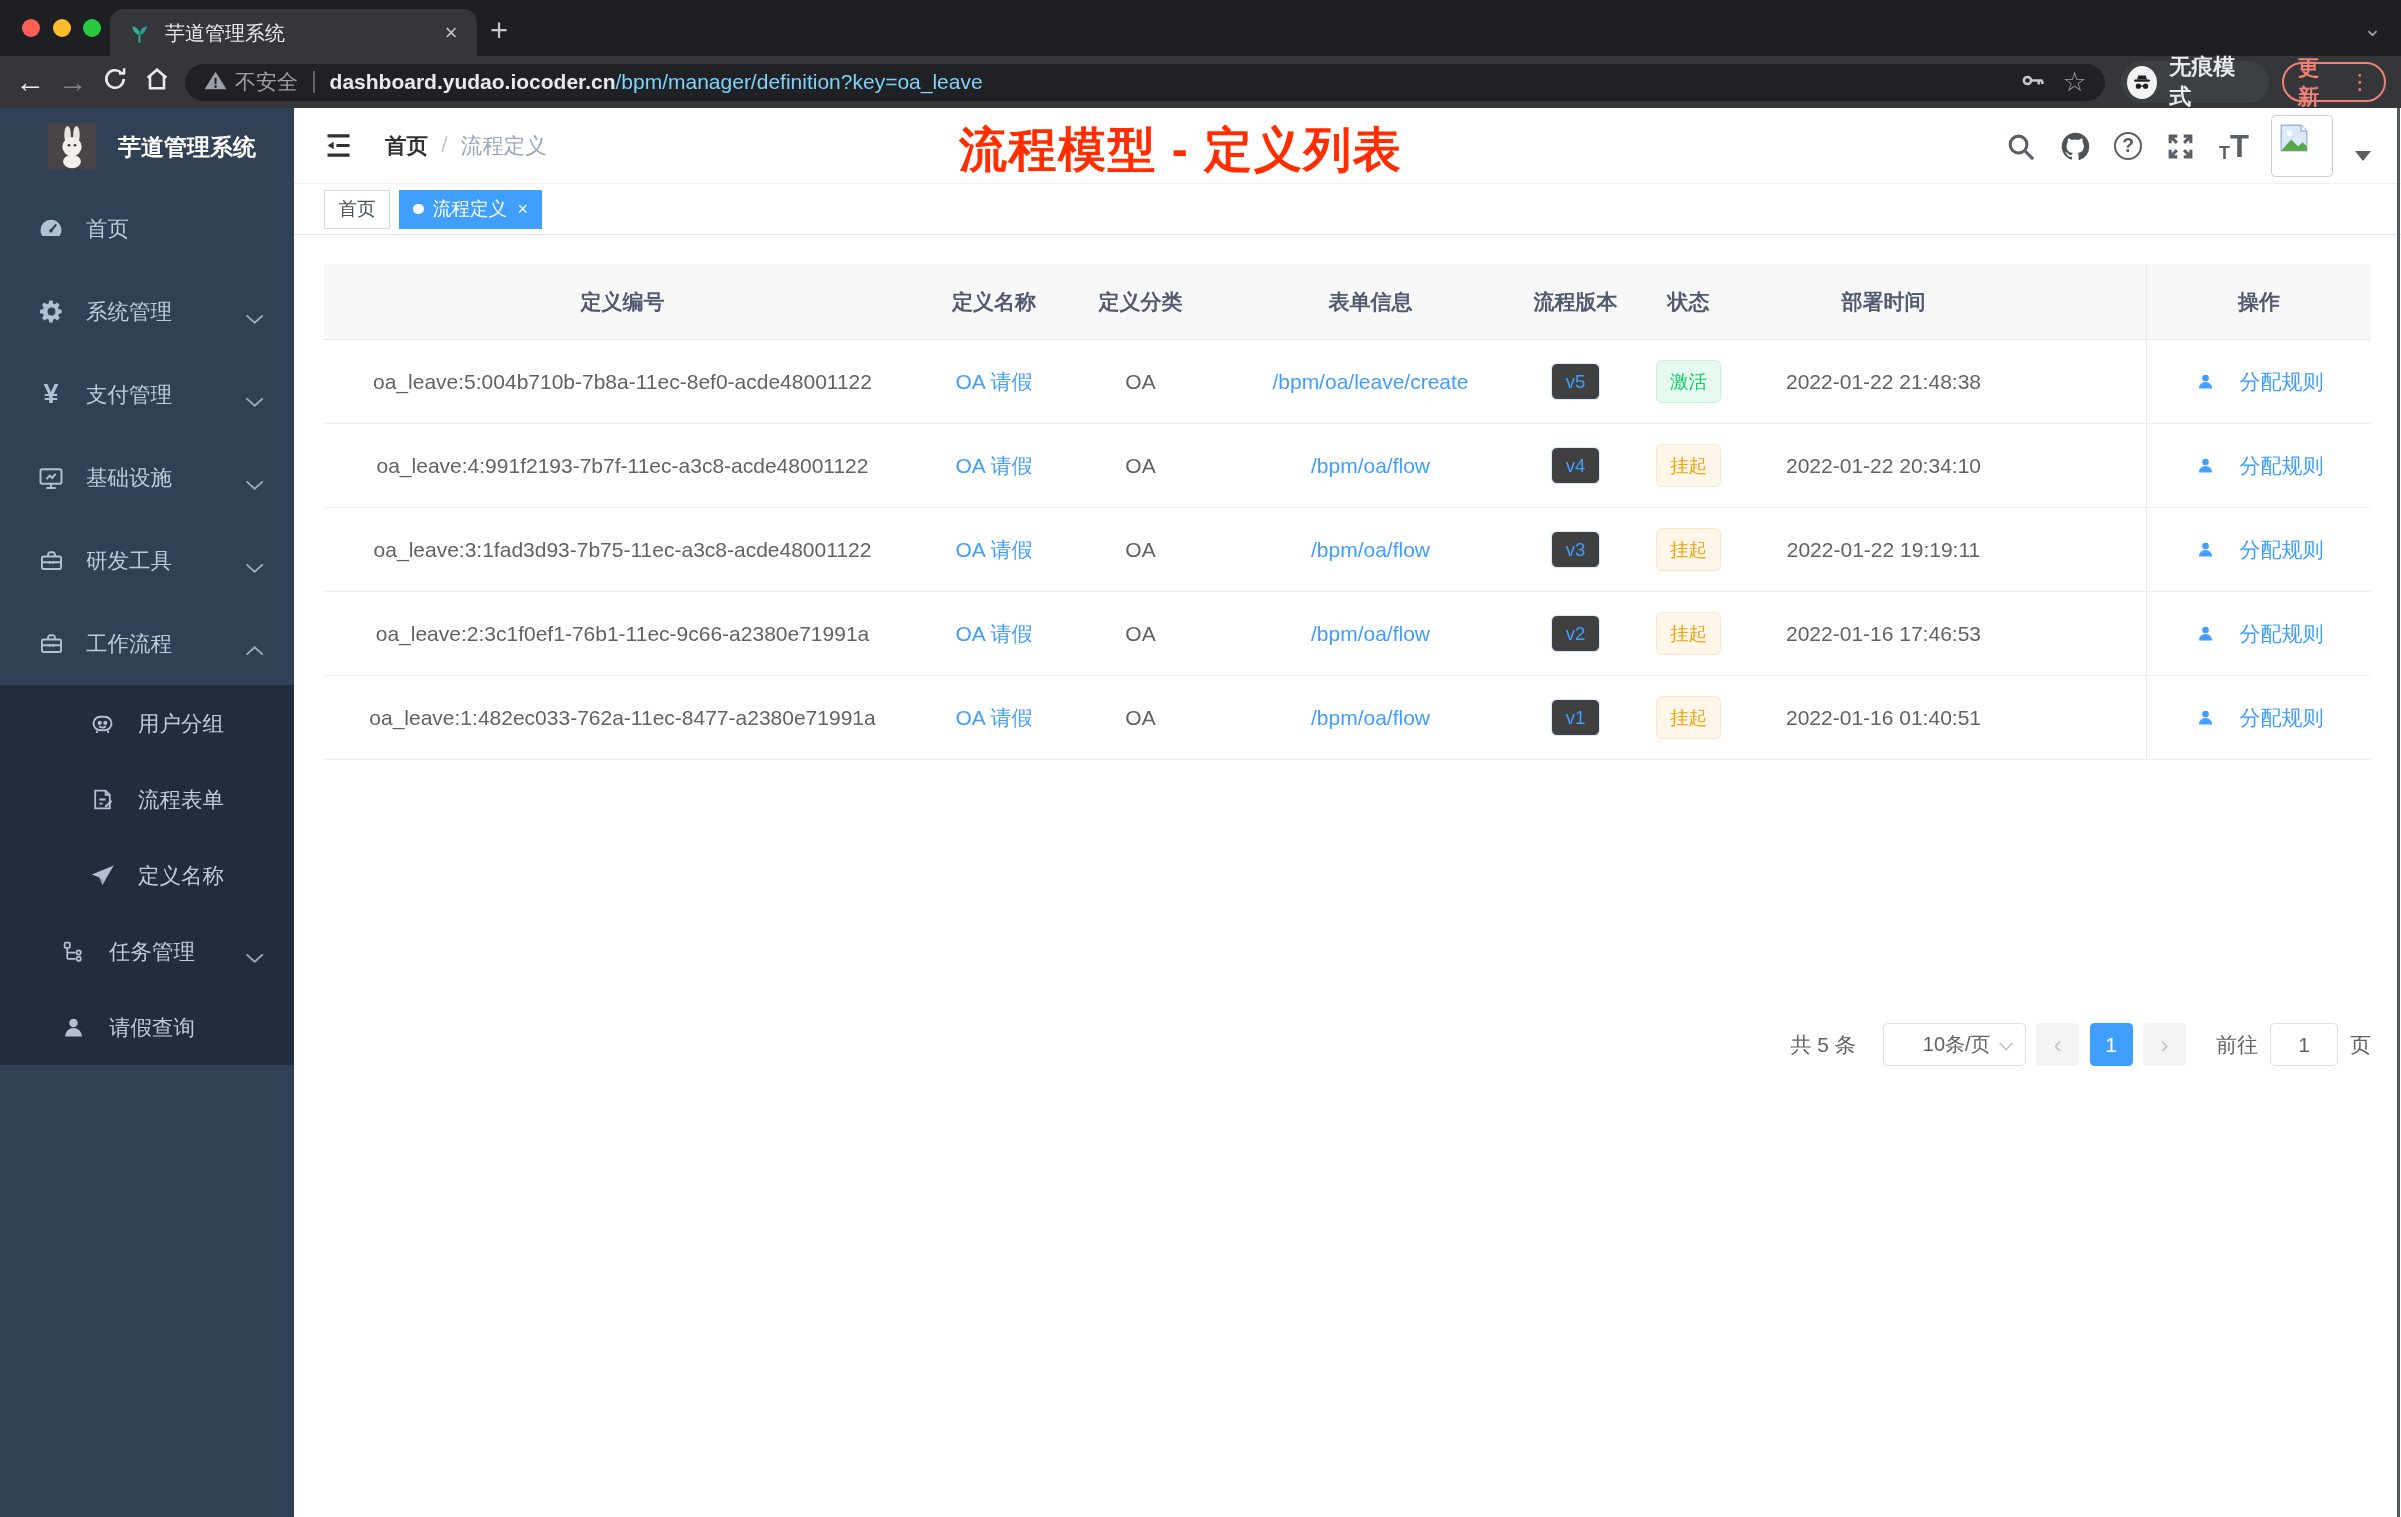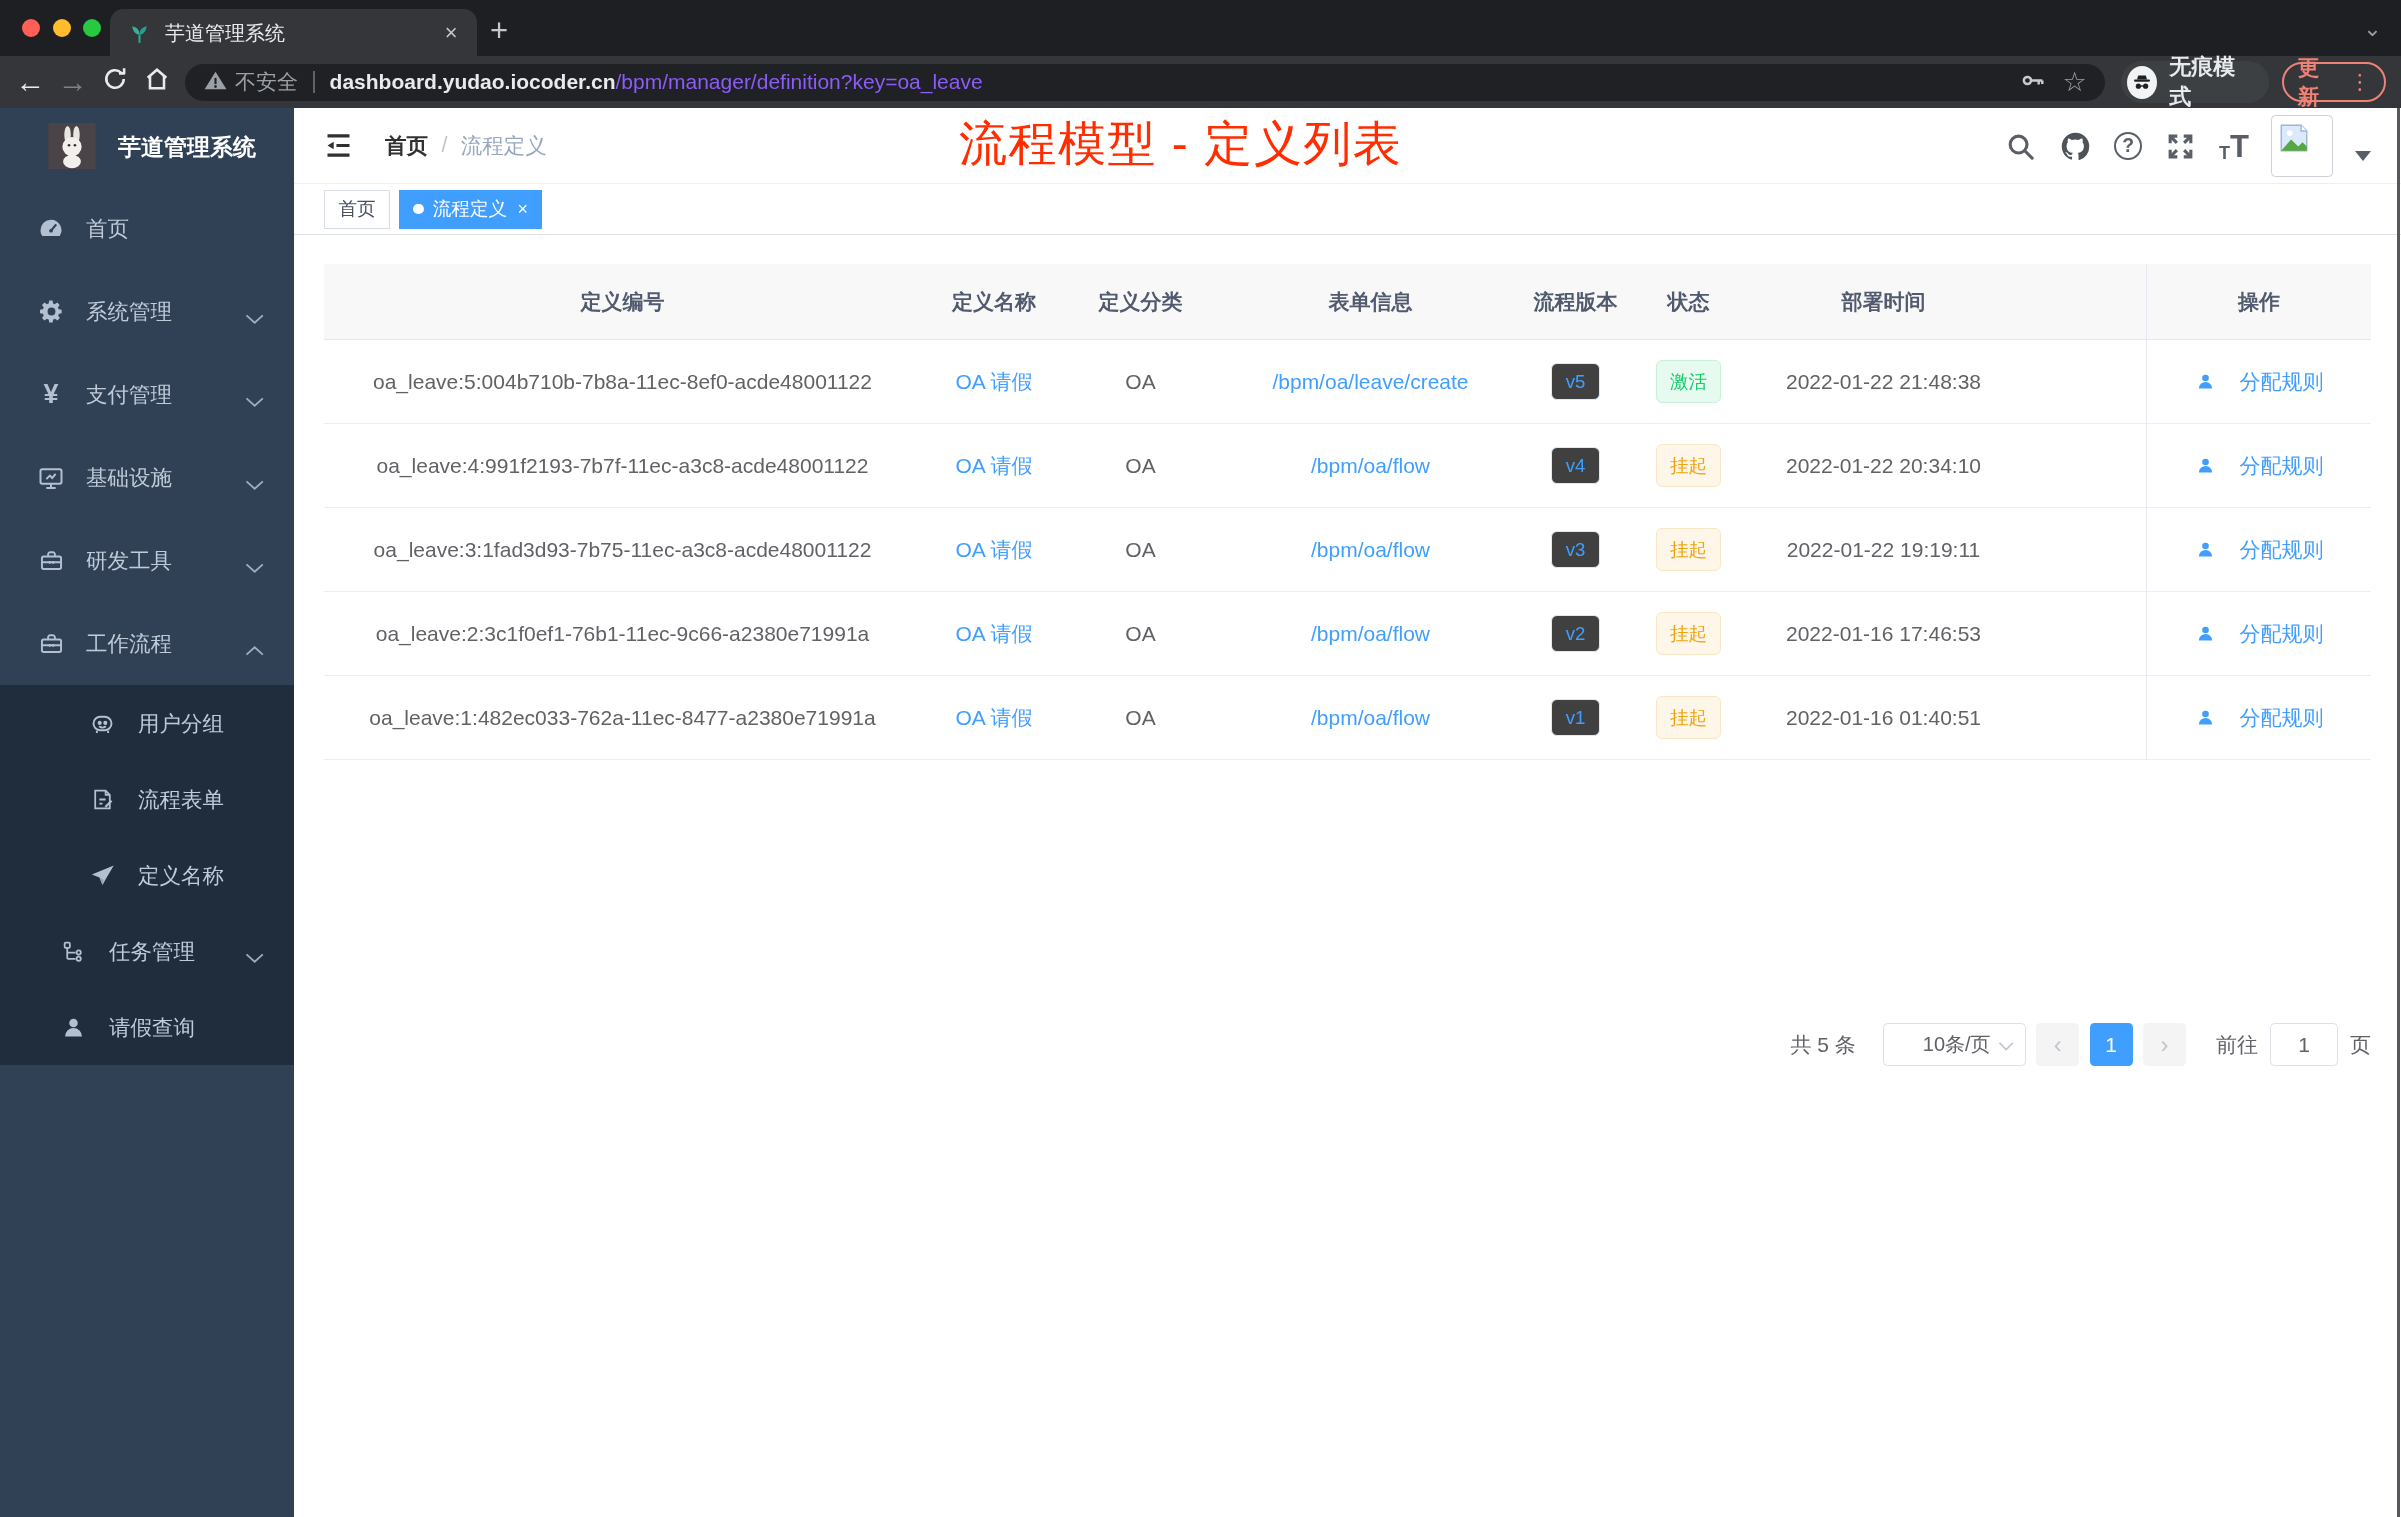--- a/index.html
+++ b/index.html
@@ -19,21 +19,21 @@
   .tab-chevron{position:absolute;right:19.3px;top:16.3px;color:#9aa0a6;font-size:22px;}
   .toolbar{position:absolute;left:0;top:56px;width:100%;height:52px;background:#35363a;
            display:flex;align-items:center;}
   .nav-ic{font-size:30px;color:#e8eaed;width:46px;text-align:center;}
   .nav-ic.dim{color:#7d8288;}
   .urlpill{height:37px;background:#202124;border-radius:18.6px;flex:0 0 auto;width:1920px;
            margin-left:6px;display:flex;align-items:center;padding:0 18px;}
   .sec-label{color:#9aa0a6;font-size:21px;margin-left:7.4px;}
   .url-sep{width:1.5px;height:22px;background:#5f6368;margin:0 15px;}
   .url-text{font-size:21px;color:#e8eaed;font-weight:600;white-space:nowrap;overflow:hidden;flex:1;}
-  .url-path{color:#8b5cf6;font-weight:400;}
+  .url-path{color:#7dd3fc;font-weight:400;}
   .pill-key{margin-left:10.4px;}
   .pill-star{color:#9aa0a6;font-size:27px;margin-left:16.3px;}
   .incog{height:42px;background:#3c4043;border-radius:21px;display:flex;align-items:center;
          padding:0 19.3px 0 6px;margin-left:16.3px;}
   .incog-circle{width:33px;height:33px;border-radius:50%;background:#f1f3f4;display:flex;
                 align-items:center;justify-content:center;}
   .incog-label{color:#e8eaed;font-size:22px;margin-left:12px;font-weight:600;}
   .update{height:40px;border:2.2px solid #ee8277;border-radius:20px;display:flex;align-items:center;
           padding:0 13.4px;margin:0 15px 0 13.4px;color:#ee8277;}
   .update-label{font-size:21.5px;font-weight:600;}
@@ -57,21 +57,21 @@
   .yen{font-size:27px;font-weight:700;color:#b3c0d1;}
 
   .rightpane{flex:1;display:flex;flex-direction:column;min-width:0;}
   .appheader{height:76px;background:#fff;position:relative;display:flex;align-items:center;
              border-bottom:0.7px solid #eef0f4;}
   .hamburger{margin-left:28px;width:33px;height:33px;}
   .breadcrumb{margin-left:30px;font-size:21.5px;display:flex;align-items:center;gap:13.4px;white-space:nowrap;}
   .bc-home{color:#303133;font-weight:600;}
   .bc-sep{color:#c0c4cc;}
   .bc-cur{color:#97a8be;}
-  .annotation{position:absolute;left:665px;top:4px;font-size:48px;font-weight:400;color:#ff2d00;
+  .annotation{position:absolute;left:665px;top:10px;font-size:48px;font-weight:700;color:#ff2d00;
               white-space:nowrap;letter-spacing:1.5px;}
   .hdr-icons{position:absolute;right:30px;top:0;height:76px;display:flex;align-items:center;gap:22px;}
   .h-ic{width:33px;height:33px;display:flex;align-items:center;justify-content:center;color:#5a5e66;}
   .q-circle{width:28px;height:28px;border:2.2px solid #5a5e66;border-radius:50%;font-size:19.3px;
             font-weight:700;display:flex;align-items:center;justify-content:center;color:#5a5e66;}
   .fontsize{display:flex;align-items:flex-end;color:#5a5e66;font-weight:700;}
   .fontsize .tsm{font-size:18px;line-height:1;}
   .fontsize .tbg{font-size:31px;line-height:1;}
   .avatar{width:62px;height:62px;border:1.5px solid #cdd0d6;border-radius:4.5px;background:#fff;
           position:relative;}

